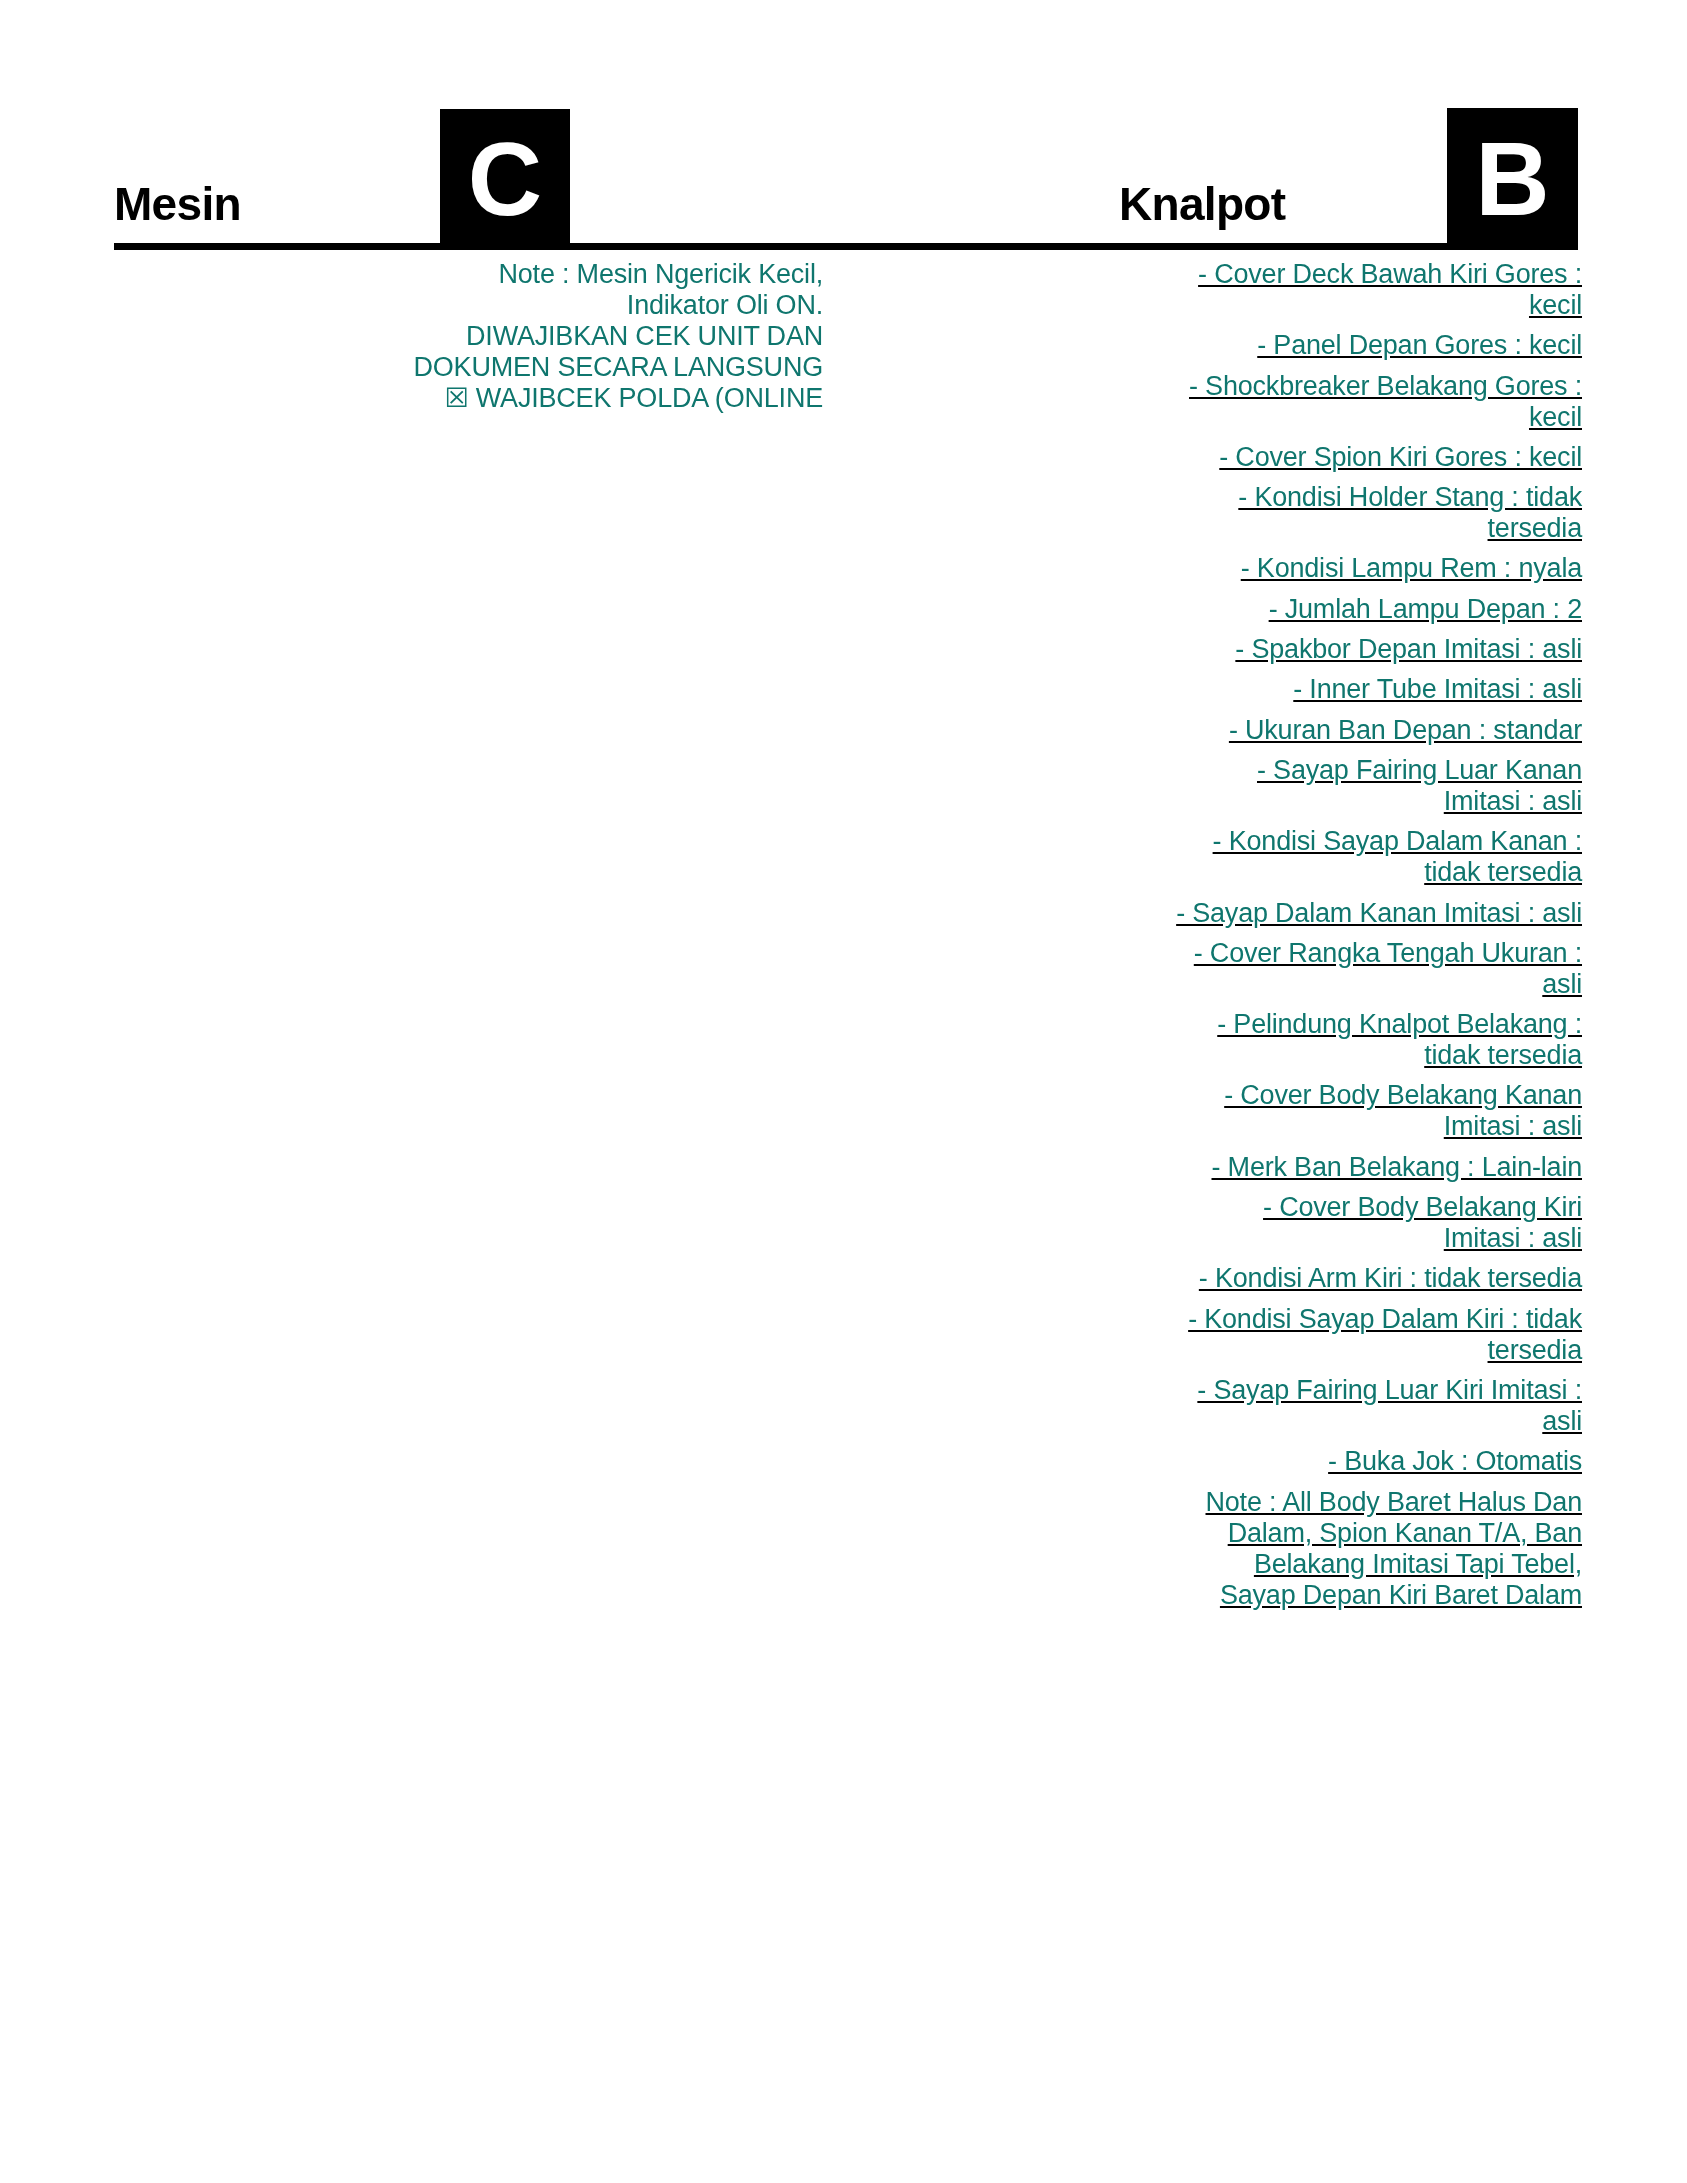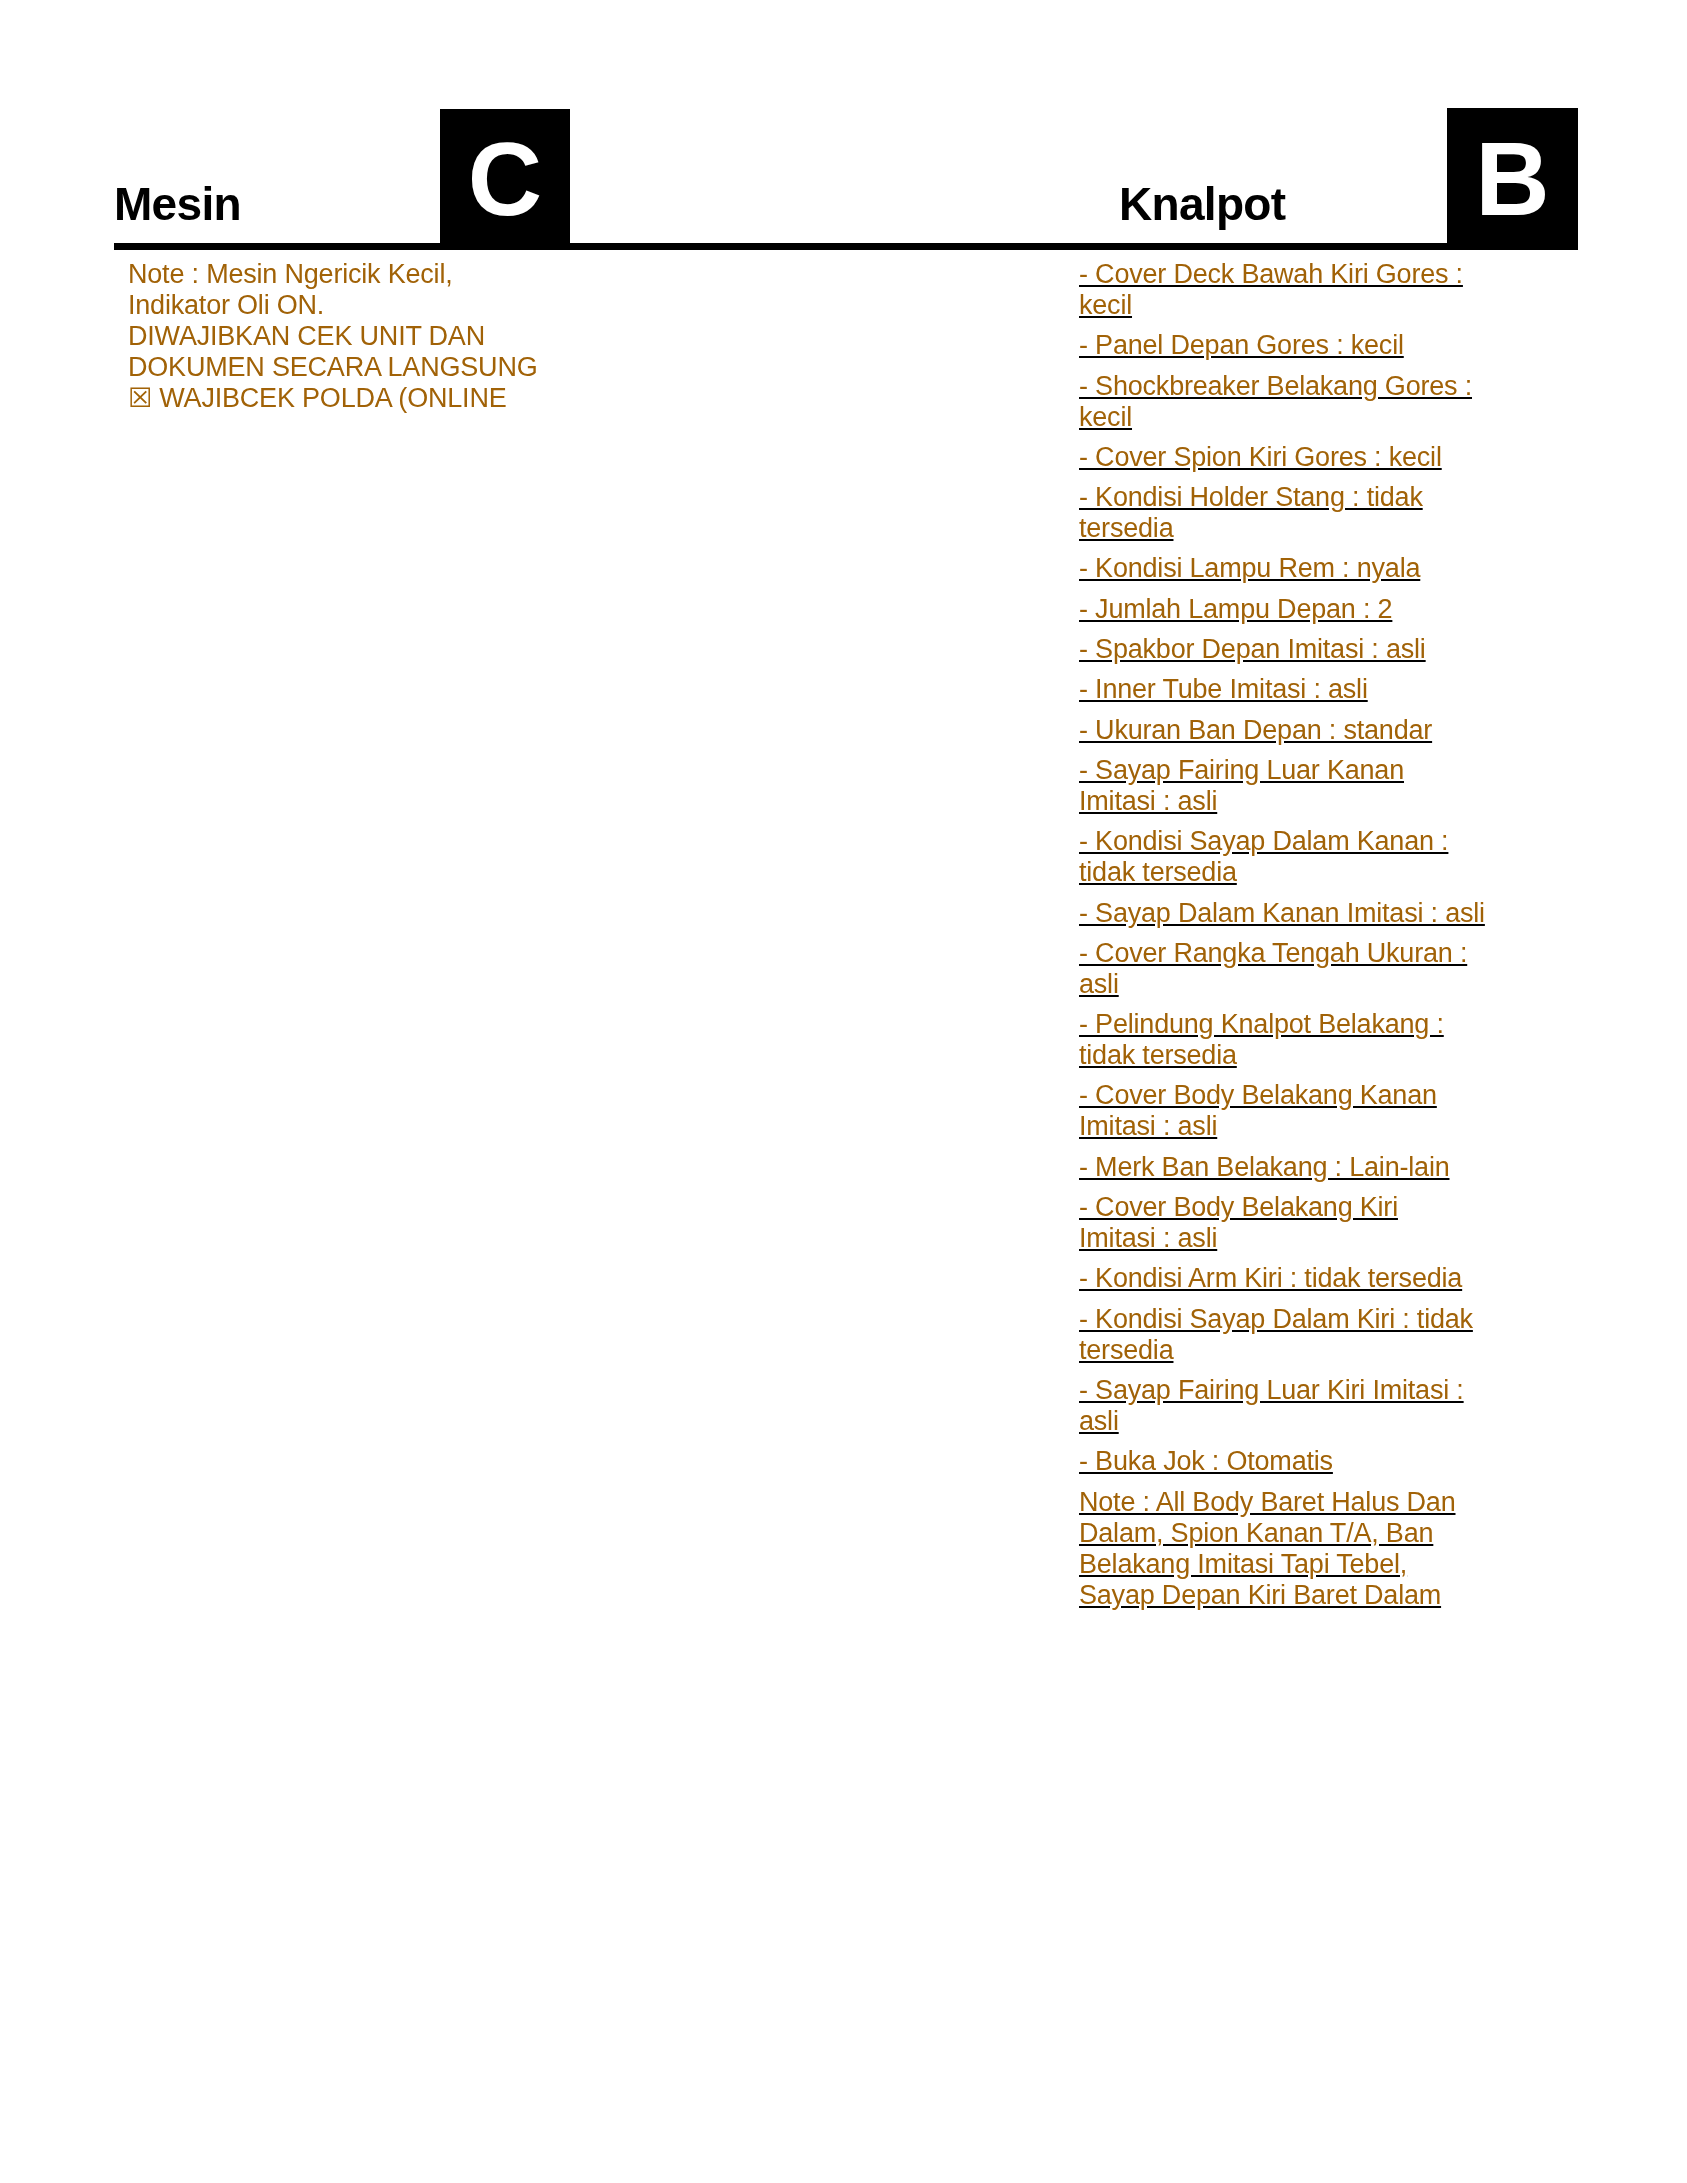--- a/index.html
+++ b/index.html
@@ -8,20 +8,21 @@
     background: #ffffff;
   }
   .page {
     position: relative;
     width: 1687px;
     height: 2183px;
     background: #ffffff;
     overflow: hidden;
     font-family: "Liberation Sans", "DejaVu Sans", sans-serif;
     color: #000000;
+    text-align: right;
   }
   .section-title {
     position: absolute;
     top: 181px;
     margin: 0;
     font-weight: 700;
     font-size: 46px;
     line-height: 46px;
     letter-spacing: -0.7px;
     color: #000000;
@@ -55,21 +56,21 @@
   .col {
     position: absolute;
     top: 259px;
   }
   .col-left  { left: 128px;  width: 695px; }
   .col-right { left: 1079px; width: 503px; text-decoration: underline; }
   .note, .item {
     font-size: 27px;
     line-height: 31px;
     letter-spacing: -0.2px;
-    color: #a16207;
+    color: #0f766e;
     white-space: pre-line;
   }
   .item { margin: 0 0 9.3px 0; }
 </style>
 </head>
 <body>
 
 <div class="page">
 
   <header>

